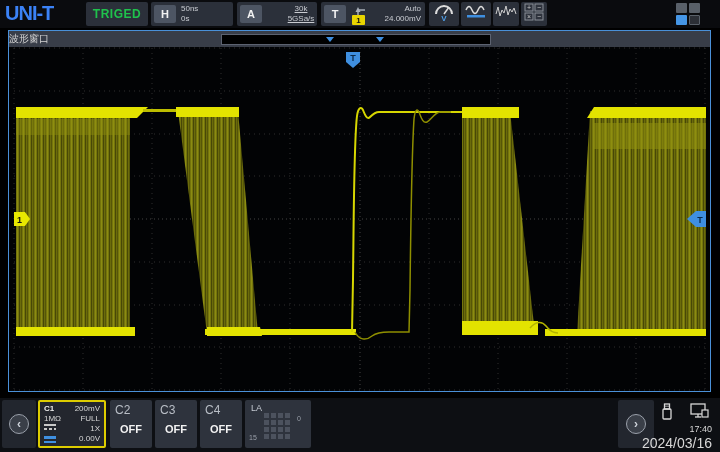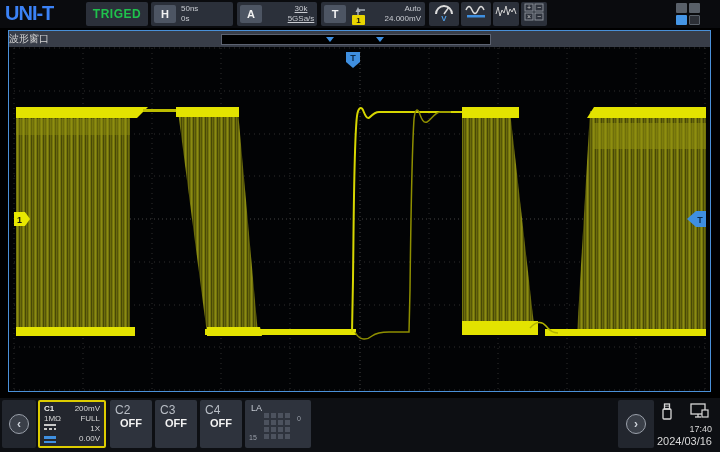--- a/index.html
+++ b/index.html
@@ -53,31 +53,31 @@
   .c1 { left:38px; width:68px; background:#23262e; border:2px solid #ddcc00; padding:2px 4px;
         display:flex; flex-direction:column; justify-content:space-between; }
   .c1row { display:flex; justify-content:space-between; align-items:flex-start; font-size:8px; color:#d6d6d6; height:10px; }
   .c1row .nm { font-weight:bold; color:#ececec; }
   .dcico { width:12px; }
   .dcico .l1 { height:2px; background:#c8c8c8; margin-bottom:2px; }
   .dcico .l2 { height:2px; background:repeating-linear-gradient(90deg,#c8c8c8 0 3px,transparent 3px 5px); }
   .bluebars div { width:12px; height:2.5px; background:#3f8fe0; margin-top:2px; }
   .choff { width:42px; padding:3px 5px; }
   .choff .lbl { font-size:12px; color:#b9bec6; }
-  .choff .off { text-align:center; font-size:11px; font-weight:bold; color:#f2f2f2; }
+  .choff .off { text-align:center; margin-top:6px; font-size:11px; font-weight:bold; color:#f2f2f2; }
   .la { left:245px; width:66px; }
   .la .lbl { position:absolute; left:6px; top:3px; font-size:9px; color:#c4c9d1; }
   .lagrid { position:absolute; left:19px; top:13px; display:grid; grid-template-columns:repeat(4,5px);
             grid-template-rows:repeat(4,5px); gap:2px; }
   .lagrid span { background:#4c525e; }
   .la .d0 { position:absolute; left:52px; top:15px; font-size:7px; color:#9aa0aa; }
   .la .d15 { position:absolute; left:4px; top:34px; font-size:7px; color:#9aa0aa; }
   .statusico { position:absolute; }
   .timetxt { position:absolute; right:8px; top:26px; font-size:9px; color:#d8d8d8; text-align:right; }
-  .datetxt { position:absolute; right:8px; top:37px; font-size:11px; color:#d8d8d8; text-align:right; }
+  .datetxt { position:absolute; right:8px; top:37px; font-size:14px; color:#d8d8d8; text-align:right; }
 </style>
 </head>
 <body>
 
 <div id="screen">
 
   <div class="topbar">
     <div class="logo">UNI-T</div>
     <div class="panel trig-status">TRIGED</div>
 

